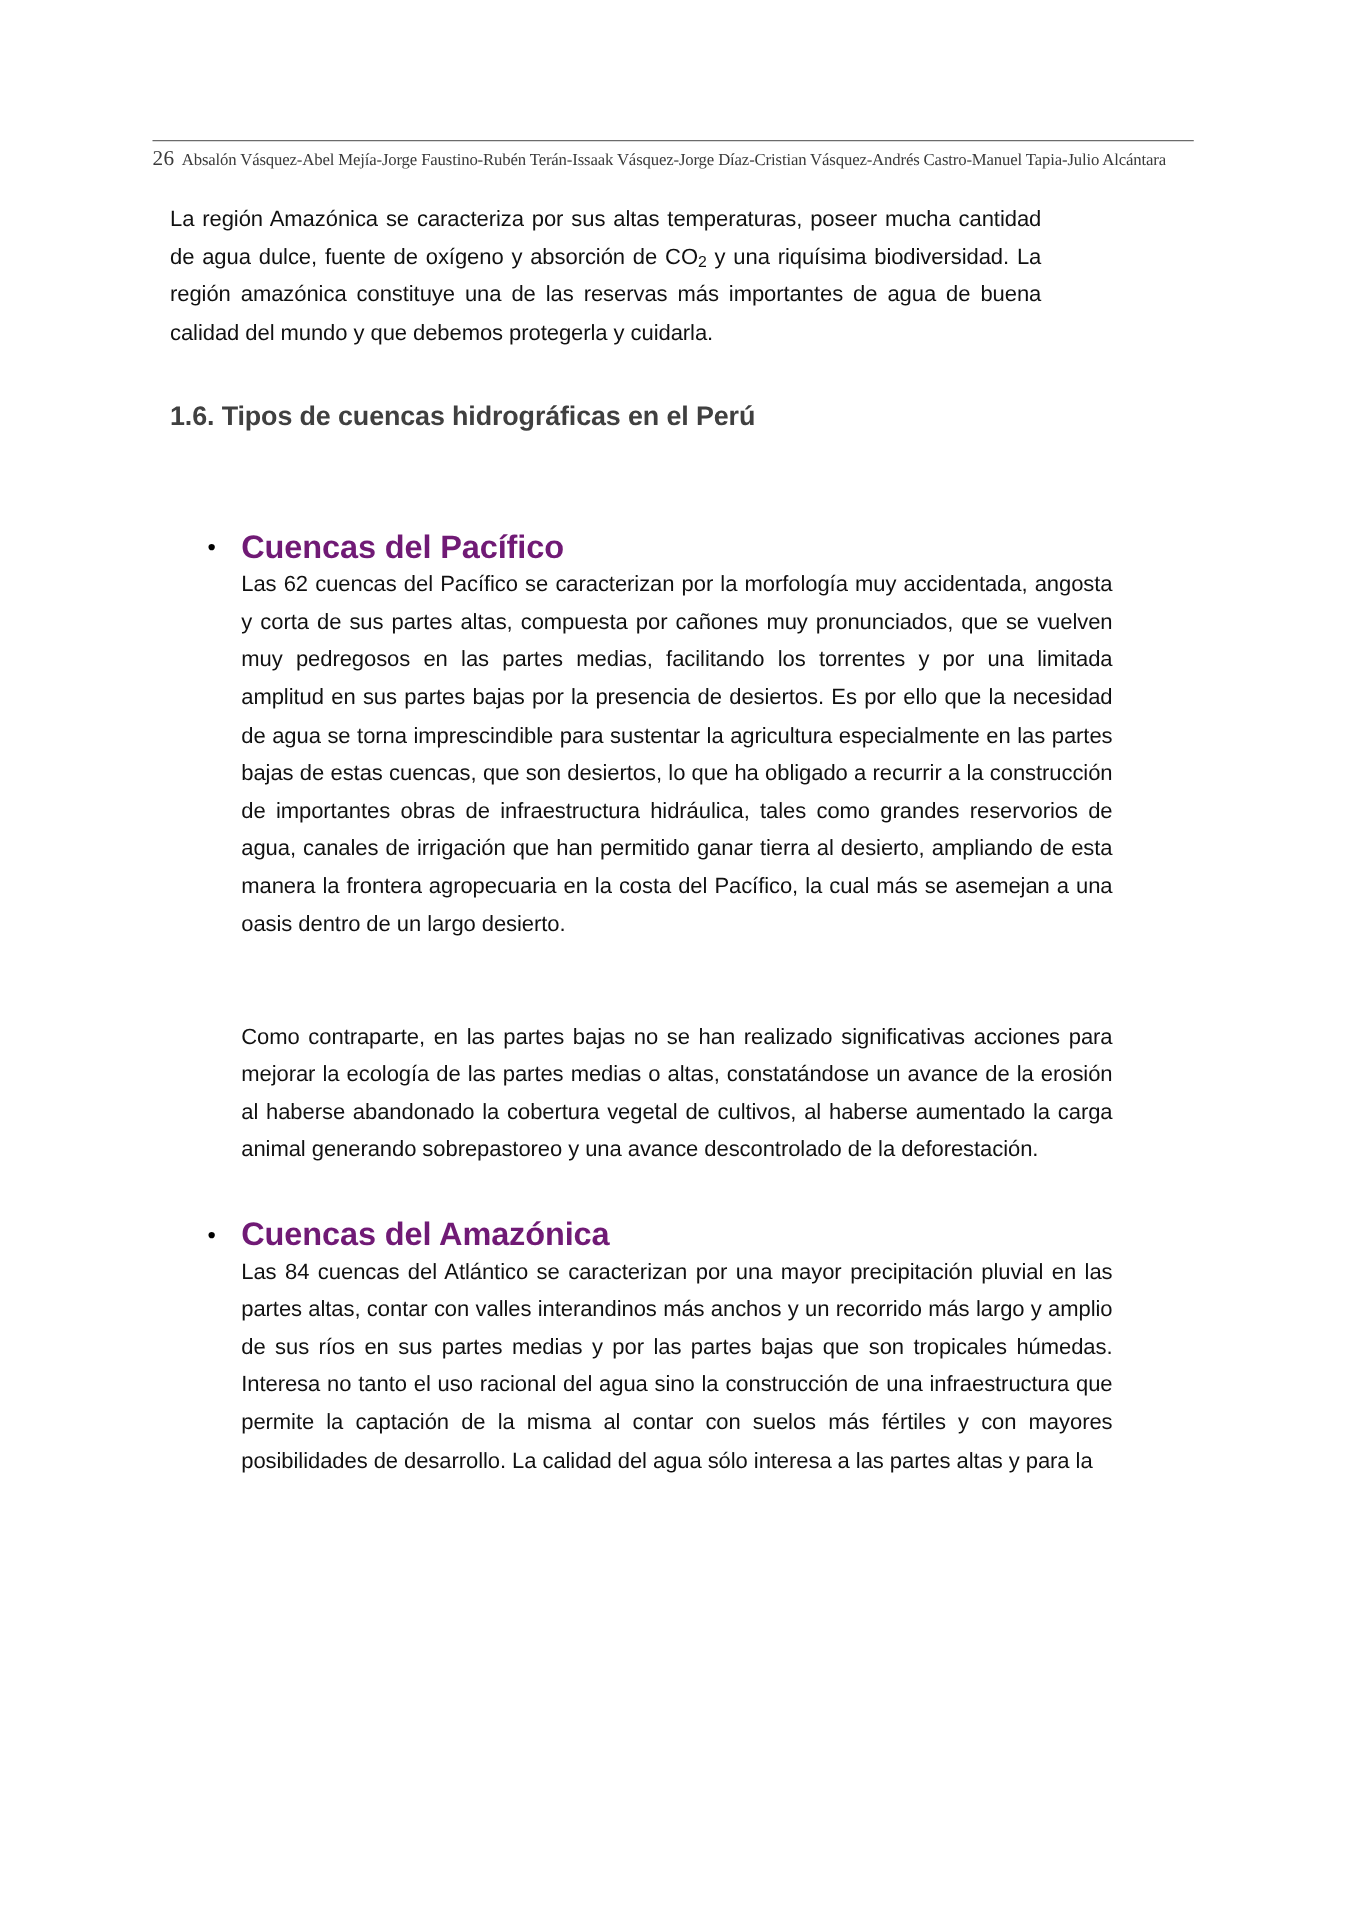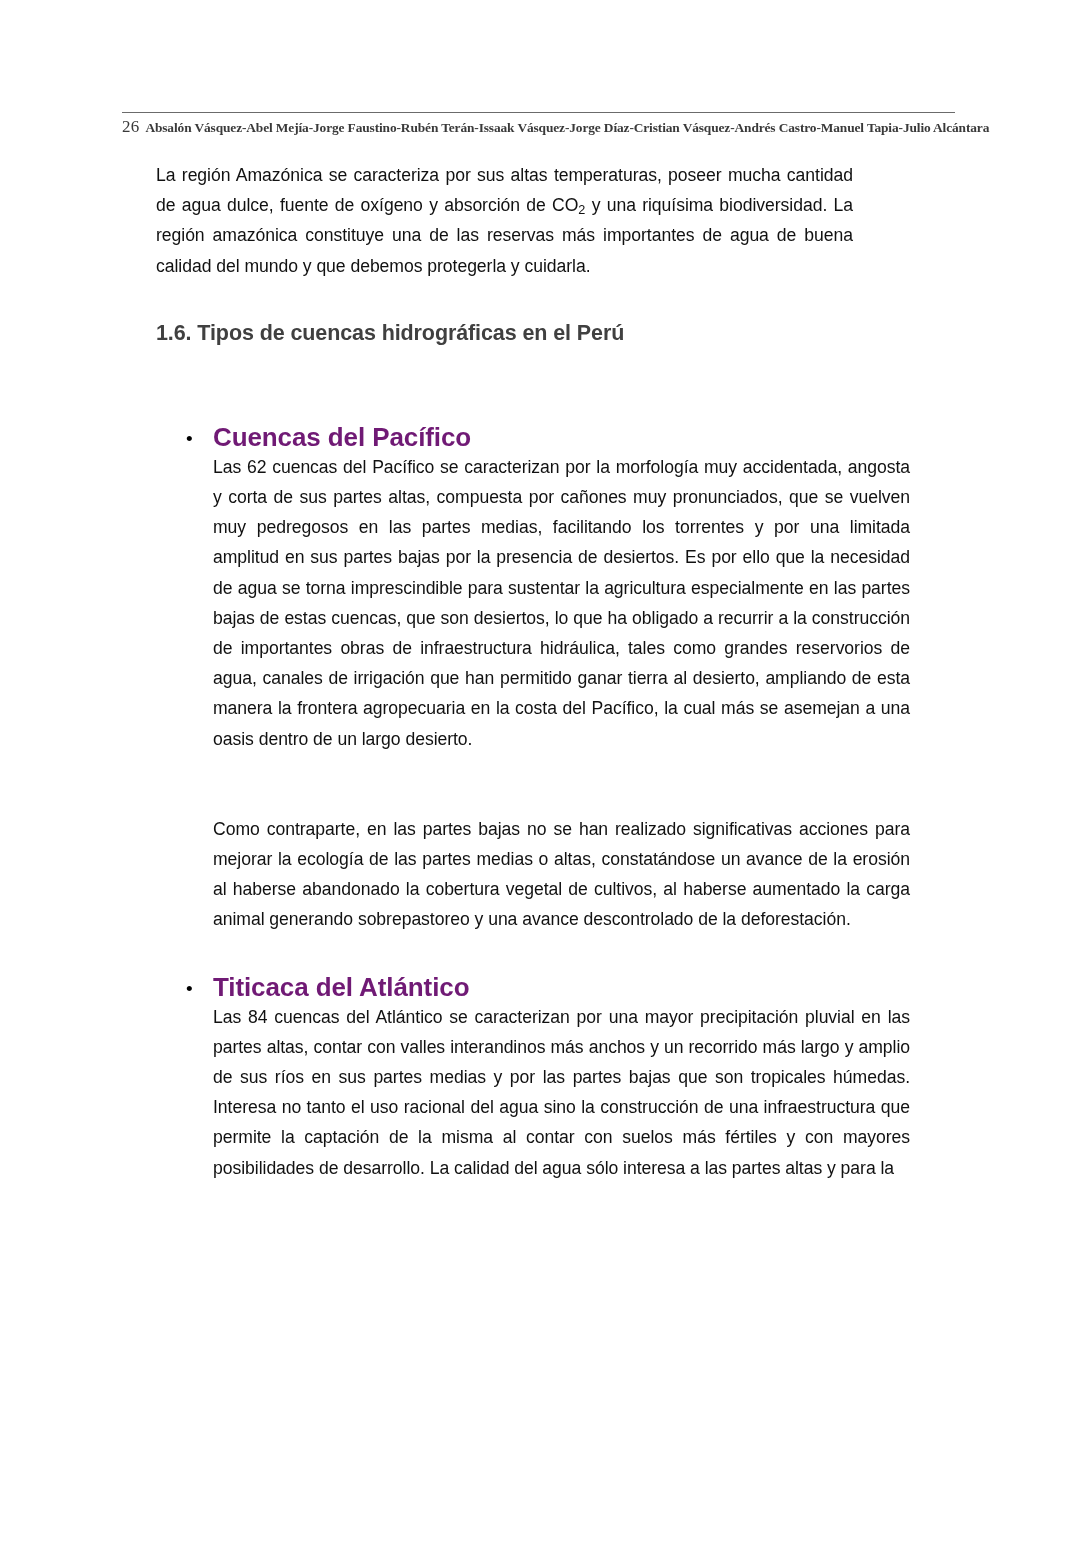--- a/index.html
+++ b/index.html
@@ -46,27 +46,26 @@
   .header-pageno {
     font-size: 17px;
     letter-spacing: 0.2px;
     vertical-align: baseline;
   }
   .header-authors {
     font-size: 13.4px;
     letter-spacing: -0.12px;
     margin-left: 6px;
     vertical-align: baseline;
-    font-weight: bold;
   }
 
   
   .content {
     position: absolute;
-    left: 156px;
+    left: 136px;
     top: 160px;
     width: 754px;
   }
 
   p.body {
     margin: 0;
     font-size: 17.6px;
     line-height: 30.2px;
     text-align: justify;
     text-justify: inter-word;
@@ -149,18 +148,18 @@
       <p class="body">Las 62 cuencas del Pacífico se caracterizan por la morfología muy accidentada, angosta y corta de sus partes altas, compuesta por cañones muy pronunciados, que se vuelven muy pedregosos en las partes medias, facilitando los torrentes y por una limitada amplitud en sus partes bajas por la presencia de desiertos. Es por ello que la necesidad de agua se torna imprescindible para sustentar la agricultura especialmente en las partes bajas de estas cuencas, que son  desiertos, lo que ha obligado a recurrir a la construcción de importantes obras de infraestructura hidráulica, tales como grandes reservorios de agua, canales de irrigación que han permitido ganar tierra al desierto, ampliando de esta manera la frontera agropecuaria en la costa del Pacífico, la cual más se asemejan a una oasis dentro de un largo desierto.</p>
       <div class="gap-md"></div>
       <div class="gap-md"></div>
       <p class="body">Como contraparte,  en las partes bajas no se han realizado significativas acciones para mejorar la ecología de las partes medias o altas, constatándose un avance de la erosión al haberse abandonado la cobertura vegetal de cultivos, al haberse aumentado la carga animal generando sobrepastoreo y una avance descontrolado de la deforestación.</p>
     </div>
 
     <div class="gap-lg"></div>
 
     <div class="bullet-block">
       <span class="bullet-mark">•</span>
-      <h3 class="bullet-title">Titicaca del Atlántico</h3>
+      <h3 class="bullet-title">Cuencas del Amazónica</h3>
       <p class="body">Las 84 cuencas del Atlántico se caracterizan por una mayor precipitación pluvial en las partes altas, contar con valles interandinos más anchos y un recorrido más largo y amplio de sus ríos en sus partes medias y por las partes bajas que son tropicales húmedas. Interesa no tanto el uso racional del agua sino la construcción de una infraestructura que permite la captación de la misma al contar con suelos más fértiles y con mayores posibilidades de desarrollo. La calidad del agua sólo interesa a las partes altas y para la</p>
     </div>
 
   </div>
 </div>
 
 </body></html>

